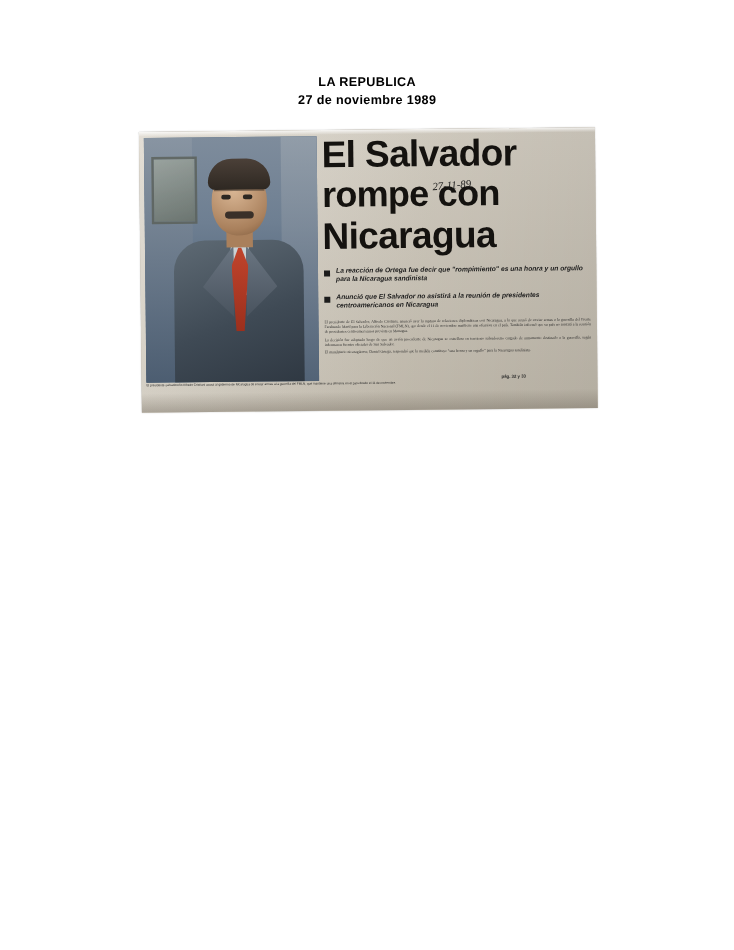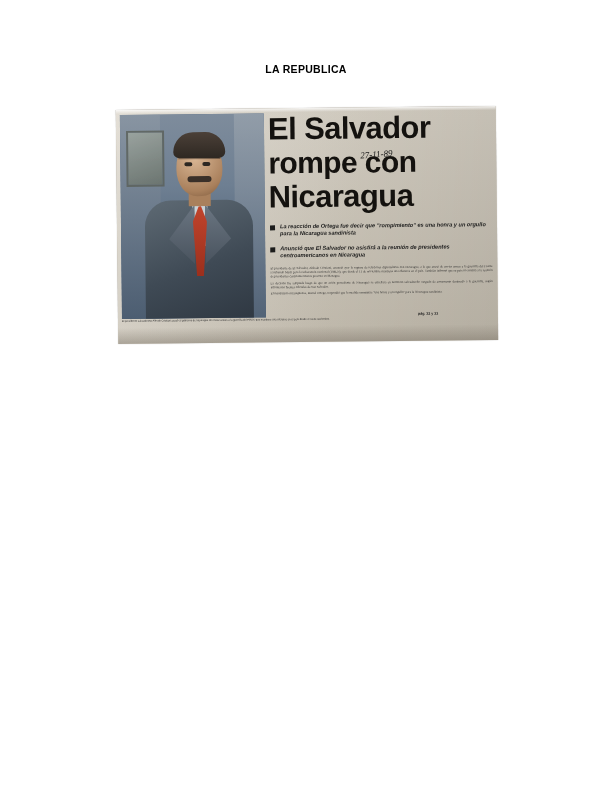--- a/index.html
+++ b/index.html
@@ -275,20 +275,21 @@
     background: linear-gradient(0deg, rgba(120,112,100,.45), rgba(255,255,255,0));
   }
 </style>
 </head>
 <body>
 
 <div class="page">
 
   <div class="header-block">
     <div class="header-line">LA REPUBLICA</div>
+    <div class="header-line">27 de noviembre 1989</div>
   </div>
 
   <div class="clipping">
     <div class="clip-paper"></div>
     <div class="clip-edge-top"></div>
 
     <div class="photo">
       <div class="photo-bg"></div>
       <div class="photo-wall-left"></div>
       <div class="photo-wall-right"></div>

